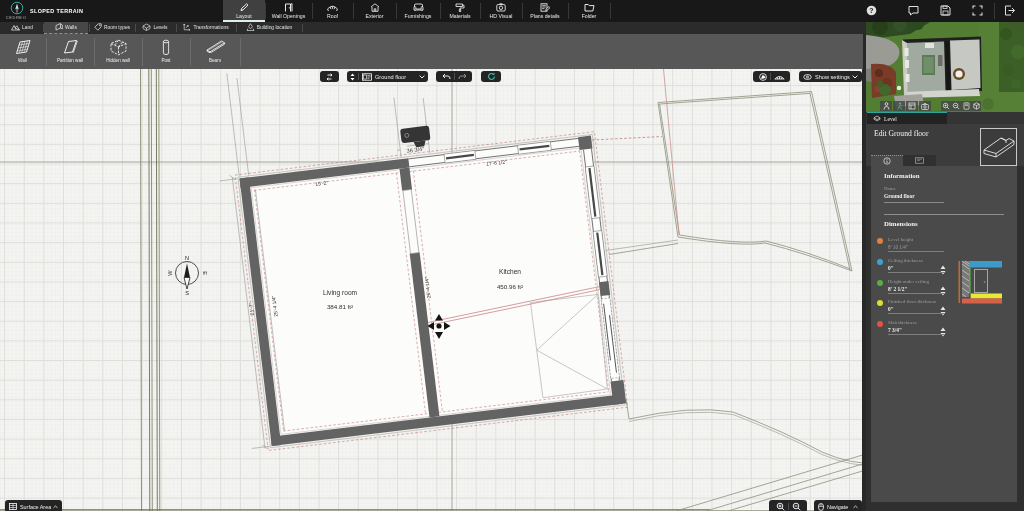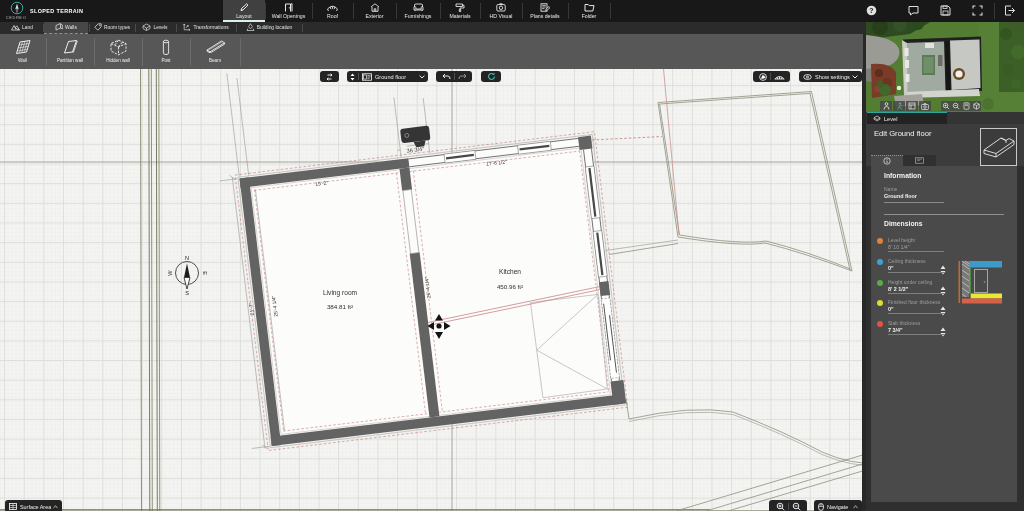--- a/index.html
+++ b/index.html
@@ -28,21 +28,21 @@
   #row3 { left:0; top:34px; width:863px; height:35px; background:#575757; z-index:28; }
   .tool { top:1px; height:34px; text-align:center; color:#f0f0f0; font-size:4.6px; }
   .tool .ic { margin-top:4px; height:17px; }
   .tool .lb { margin-top:2px; }
   .tooldiv { top:4px; width:1px; height:28px; background:#6b6b6b; }
   
   .pill { background:#242424; border-radius:3px; color:#efefef; z-index:20;
           display:flex; align-items:center; font-size:5.6px; }
   .pdiv { width:1px; height:7px; background:#4d4d4d; margin:0 3px; }
   
-  #side { left:866px; top:22px; width:158px; height:489px; background:#343434; z-index:25; }
+  #side { left:866px; top:22px; width:158px; height:489px; background:#343434; z-index:25;font-family:Liberation Serif, serif; }
   #canvasedge { left:862px; top:22px; width:4px; height:489px; background:#282828; z-index:26; }
 </style>
 </head>
 <body>
 <div id="app">
 
   <div id="canvaswrap" class="abs" style="left:0;top:69px;width:866px;height:442px;background:#f4f4f2;">
   <svg width="866" height="442" viewBox="0 69 866 442" font-family="Liberation Sans, sans-serif">
     <defs>
       <pattern id="gm" width="3.93" height="3.93" patternUnits="userSpaceOnUse">

